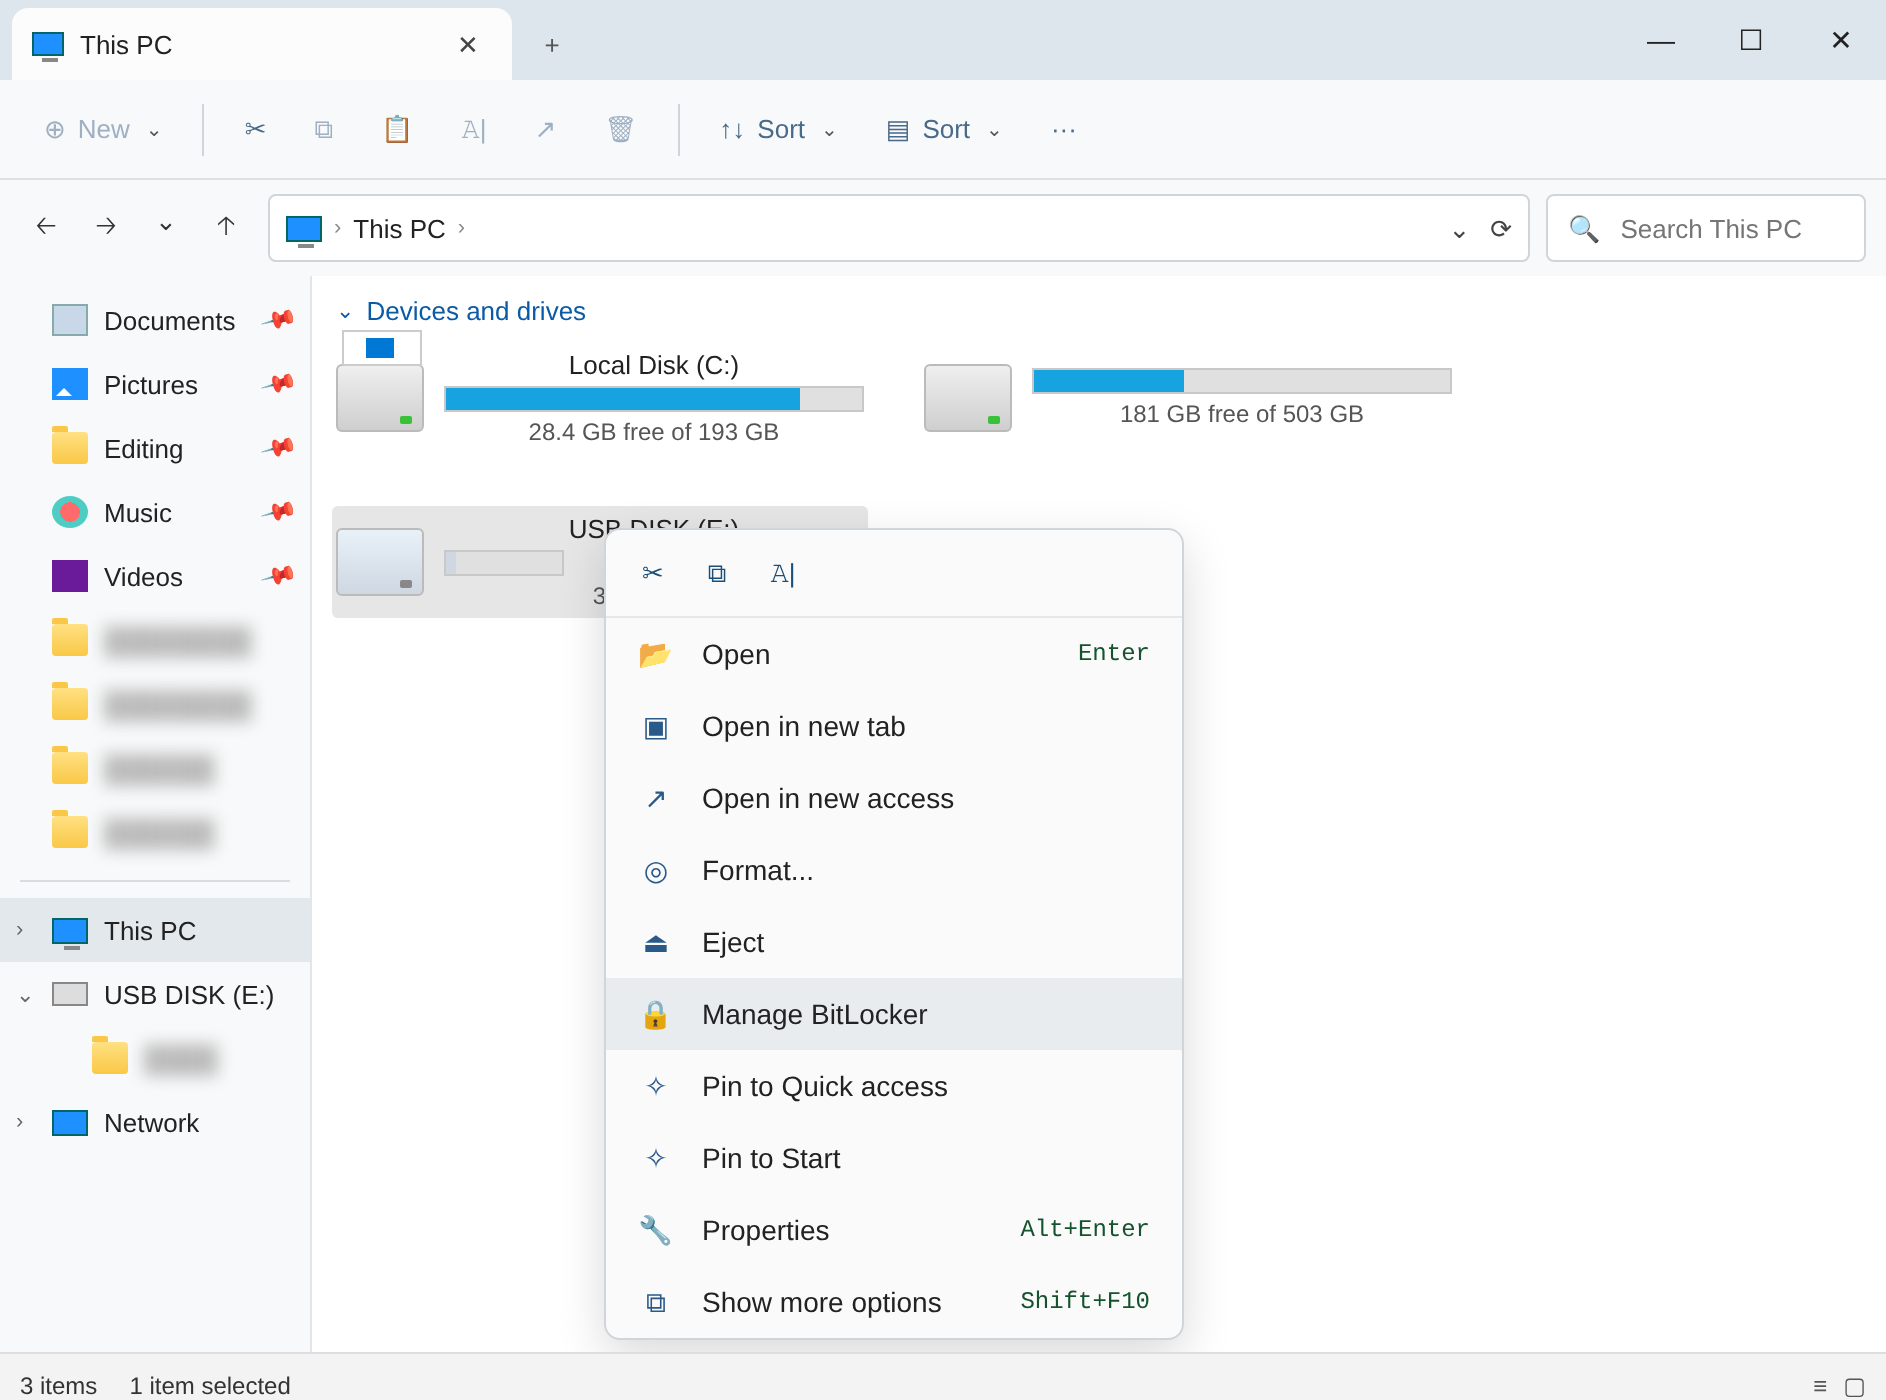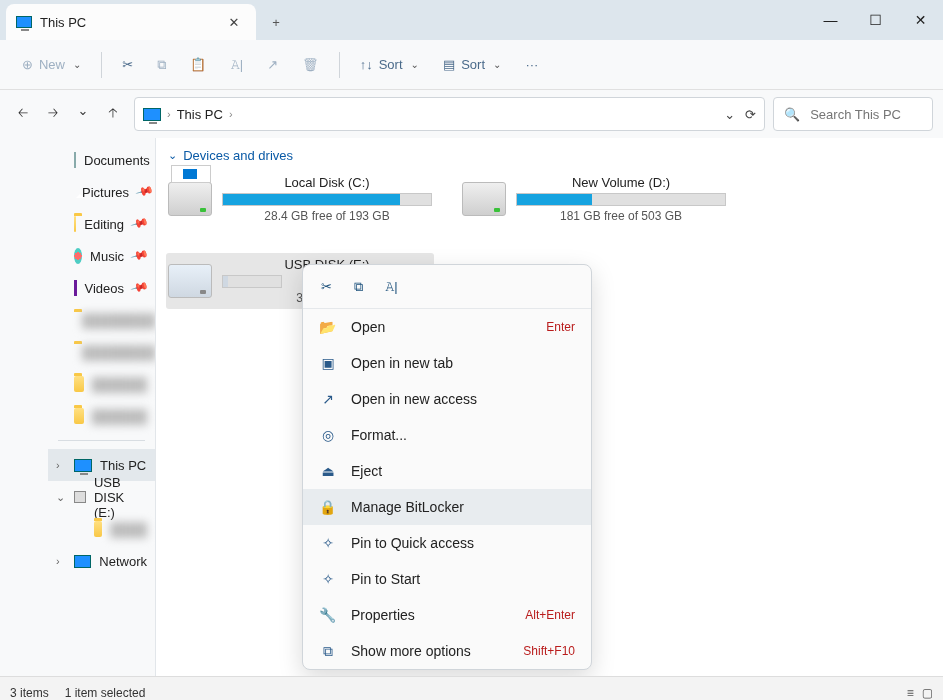--- a/index.html
+++ b/index.html
@@ -25,21 +25,21 @@
   .nav-arrows { display: flex; gap: 12px; color: #333; padding: 0 4px; }
   .nav-arrows span { width: 18px; text-align: center; }
   .breadcrumb { flex: 1; height: 34px; border: 1px solid #d0d5da; border-radius: 4px; background: #fff; display: flex; align-items: center; padding: 0 8px; gap: 6px; }
   .breadcrumb .mon { width: 18px; height: 13px; background: #1e90ff; border: 1px solid #066; position: relative; }
   .breadcrumb .mon::after { content: ""; position: absolute; bottom: -4px; left: 5px; width: 8px; height: 2px; background: #888; }
   .bc-sep { color: #888; font-size: 11px; }
   .bc-right { margin-left: auto; display: flex; gap: 10px; color: #444; }
   .searchbox { width: 160px; height: 34px; border: 1px solid #d0d5da; border-radius: 4px; background: #fff; display: flex; align-items: center; padding: 0 10px; gap: 8px; color: #777; }
   
   .content { display: flex; height: 540px; }
-  .sidebar { width: 155px; background: #f8f9fa; padding-top: 6px; overflow: hidden; padding-left: 48px; }
+  .sidebar { width: 155px; background: #f8f9fa; padding-top: 6px; overflow: hidden; }
   .side-item { height: 32px; display: flex; align-items: center; padding: 0 8px 0 26px; gap: 8px; position: relative; }
   .side-item.selected { background: #e3e8ec; }
   .side-item .pin { margin-left: auto; color: #777; font-size: 12px; transform: rotate(30deg); }
   .side-item .exp { position: absolute; left: 8px; color: #666; font-size: 11px; }
   .side-hr { height: 1px; background: #d8dde2; margin: 8px 10px; }
   .side-ico { width: 18px; height: 16px; display: inline-block; }
   .folder-ico { background: linear-gradient(#ffe082,#f9c846); border-radius: 2px; position: relative; }
   .folder-ico::before { content:""; position:absolute; top:-3px; left:0; width:8px; height:3px; background:#f9c846; border-radius:1px 1px 0 0;}
   .doc-ico { background: #c8d8e8; border: 1px solid #8aa; }
   .pic-ico { background: #1e90ff; position: relative; }
@@ -67,21 +67,21 @@
   .bar { height: 13px; background: #e0e0e0; border: 1px solid #c8c8c8; margin-bottom: 3px; position: relative; }
   .bar-fill { height: 100%; background: #16a3e0; }
   .drive-free { font-size: 12px; color: #555; }
   
   .ctx { position: absolute; left: 302px; top: 264px; width: 290px; background: #fafafa; border: 1px solid #d0d5da; border-radius: 8px; box-shadow: 0 8px 24px rgba(0,0,0,0.15); overflow: hidden; }
   .ctx-iconrow { height: 44px; display: flex; align-items: center; gap: 22px; padding: 0 18px; border-bottom: 1px solid #e5e8eb;}
   .ctx-iconrow span { color: #1a4f7a; }
   .ctx-item { height: 36px; display: flex; align-items: center; padding: 0 16px; gap: 14px; font-size: 14px; }
   .ctx-item.hover { background: #e8ecef; }
   .ctx-item .cico { width: 18px; height: 18px; display: flex; align-items: center; justify-content: center; color: #2a5a8a; }
-  .ctx-item .short { margin-left: auto; color: #b91c1c; font-size: 12px; }
+  .ctx-item .short { margin-left: auto; color: #14532d; font-size: 12px; font-family: Liberation Mono, monospace; }
   
   .statusbar { position: absolute; bottom: 0; left: 0; right: 0; height: 24px; background: #f3f3f3; display: flex; align-items: flex-end; padding: 0 10px; gap: 16px; font-size: 12px; color: #333; border-top:1px solid #ddd;}
   .statusbar .viewicons { margin-left: auto; display: flex; gap: 8px; color: #555; }
 </style>
 </head>
 <body>
 
 <div class="titlebar">
   <div class="tab">
     <span class="mon"></span>
@@ -240,21 +240,20 @@
               <div class="bar-fill" style="width:85%"></div>
             </div>
           <div class="drive-free">28.4 GB free of 193 GB</div>
         </div>
       </div>
       <div class="drive">
         <div class="drive-ico">
             <span class="led"></span>
           </div>
         <div class="drive-info">
-          <div class="drive-name">New Volume (D:)</div>
           <div class="bar">
               <div class="bar-fill" style="width:36%"></div>
             </div>
           <div class="drive-free">181 GB free of 503 GB</div>
         </div>
       </div>
       <div class="drive selected">
         <div class="drive-ico" style="background:linear-gradient(#e8f0f8,#cfd8e2)">
             <span class="led" style="background:#888"></span>
           </div>

